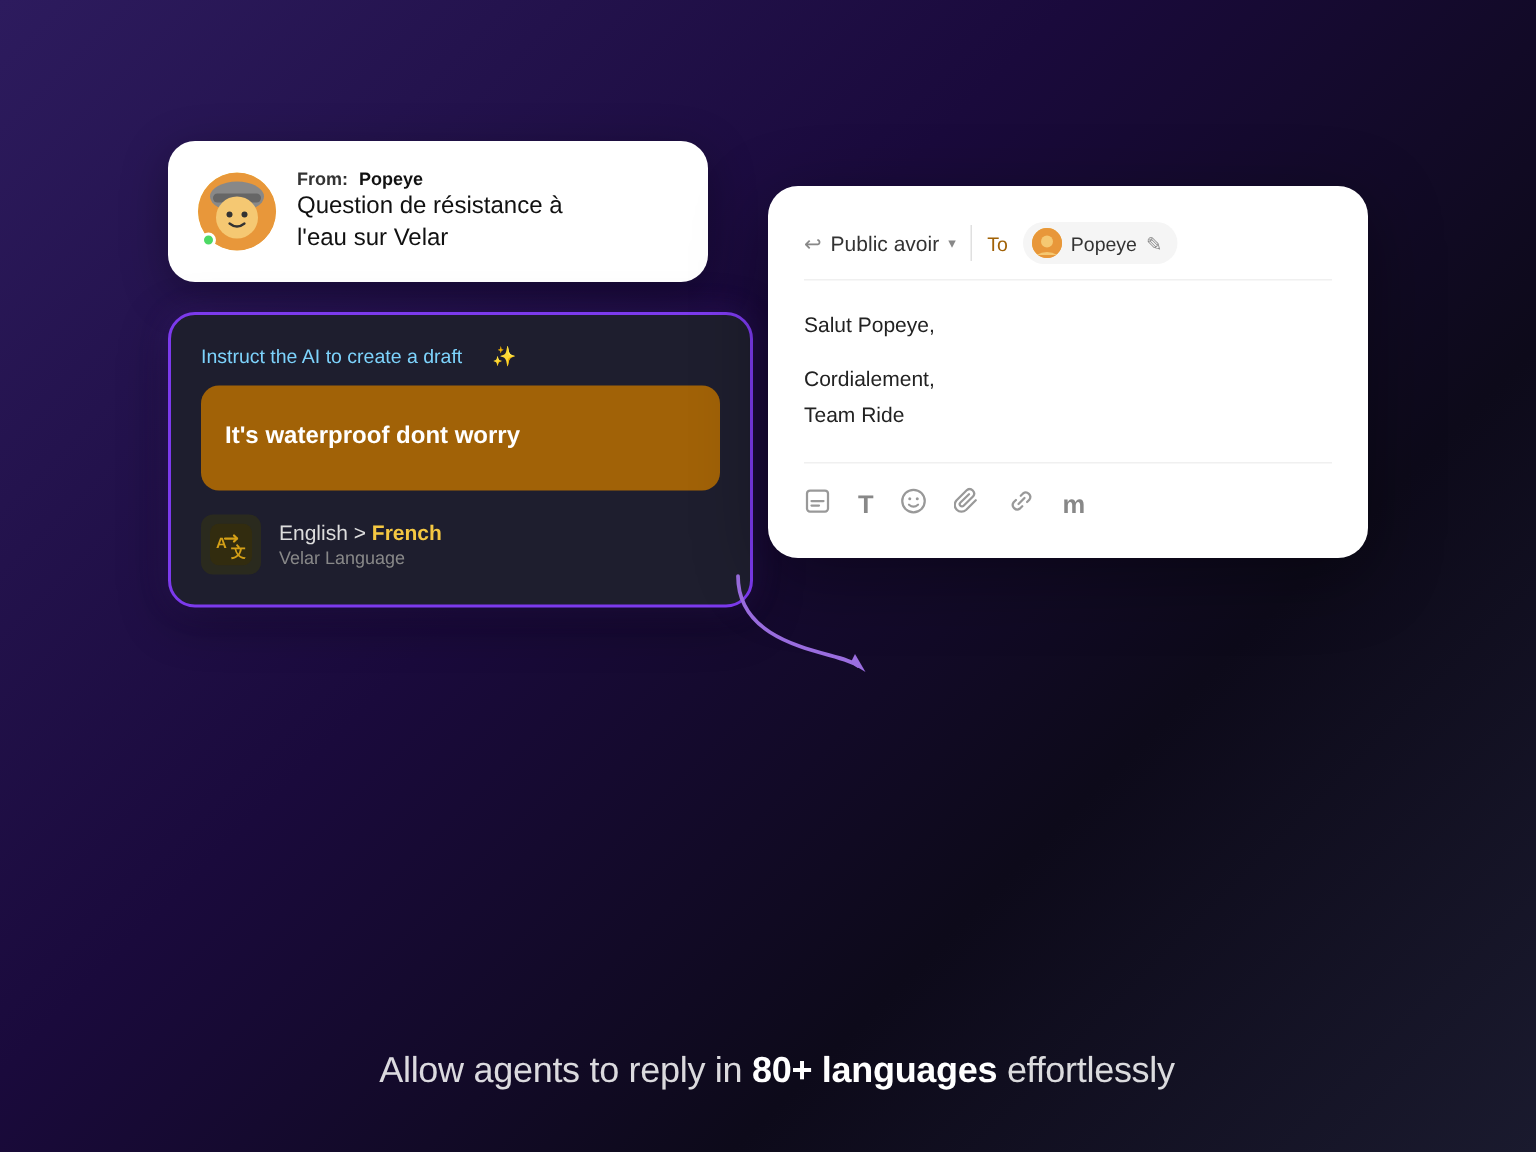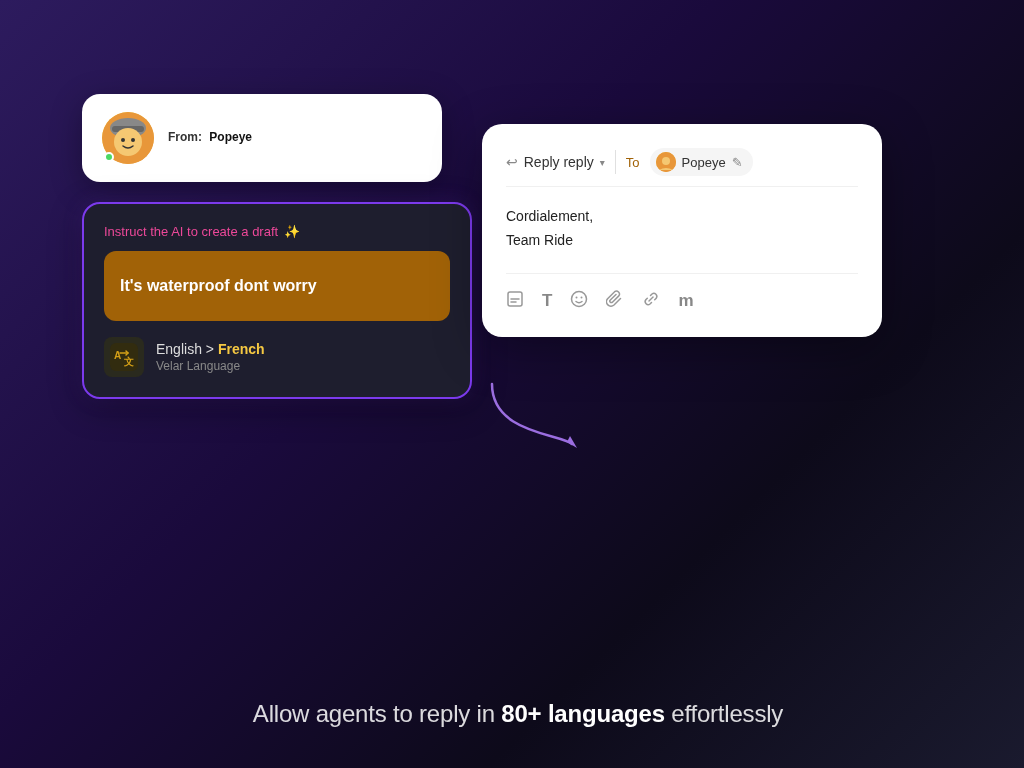--- a/index.html
+++ b/index.html
@@ -16,21 +16,21 @@
       align-items: center;
       justify-content: center;
     }
 
     .main-content {
       position: relative;
       width: 900px;
       height: 620px;
       display: flex;
       align-items: flex-start;
-      justify-content: flex-start;
+      justify-content: center;
       padding: 20px;
     }
 
     
     .left-panel {
       display: flex;
       flex-direction: column;
       gap: 20px;
       width: 400px;
     }
@@ -102,25 +102,25 @@
       background: #1e1e2e;
       border: 2px solid #7c3aed;
       border-radius: 18px;
       padding: 20px;
       width: 390px;
       box-shadow: 0 8px 32px rgba(0,0,0,0.4), 0 0 20px rgba(124,58,237,0.2);
     }
 
     .ai-instruction {
       font-size: 13px;
-      color: #ec4899;
+      color: #7dd3fc;
       margin-bottom: 12px;
       display: flex;
       align-items: center;
-      gap: 6px;
+      gap: 20px;
     }
 
     .ai-input {
       background: #a16207;
       border-radius: 12px;
       padding: 16px;
       font-size: 16px;
       font-weight: 700;
       color: white;
       margin-bottom: 16px;
@@ -320,20 +320,24 @@
             <path d="M21 34 Q26 38 31 34" stroke="#333" stroke-width="1.5" fill="none" stroke-linecap="round"></path>
           </svg>
         </div>
         <div class="online-dot"></div>
       </div>
       <div class="email-info">
         <div class="from-label">
           <span>From:</span>
           <span style="font-weight:700;color:#111;margin-left:4px;">Popeye</span>
         </div>
+        <div class="email-subject">
+          <span>Question de résistance à</span><br>
+          <span>l'eau sur Velar</span>
+        </div>
       </div>
     </div>
 
     <div class="ai-card">
       <div class="ai-instruction">
         <span>Instruct the AI to create a draft</span>
         <span>✨</span>
       </div>
       <div class="ai-input">
         <span>It's waterproof dont worry</span>
@@ -364,39 +368,40 @@
   <svg class="arrow-svg" width="100" height="80" viewBox="0 0 100 80">
     <path d="M 10 10 C 10 60, 80 60, 90 70" stroke="#9b6ee0" stroke-width="2.5" fill="none" stroke-linecap="round"></path>
     <polygon points="85,68 95,74 88,62" fill="#9b6ee0"></polygon>
   </svg>
 
   <div class="reply-panel">
 
     <div class="reply-header">
       <div class="reply-type">
         <span style="font-size:14px;color:#888;">↩</span>
-        <span>Reply reply</span>
+        <span>Public avoir</span>
         <span class="chevron">▾</span>
       </div>
       <div class="divider-v"></div>
       <span class="to-label">To</span>
       <div class="recipient-badge">
         <div class="recipient-avatar">
           <svg width="20" height="20" viewBox="0 0 20 20" xmlns="http://www.w3.org/2000/svg">
             <circle cx="10" cy="10" r="10" fill="#e8973a"></circle>
             <circle cx="10" cy="9" r="4" fill="#f5c872"></circle>
             <path d="M3 18 Q10 14 17 18" fill="#f5c872"></path>
           </svg>
         </div>
         <span class="recipient-name">Popeye</span>
         <span class="edit-icon">✎</span>
       </div>
     </div>
 
     <div class="reply-body">
+      <p>Salut Popeye,</p>
       <p>
         <span>Cordialement,</span><br>
         <span>Team Ride</span>
       </p>
     </div>
 
     <div class="reply-toolbar">
       <span class="toolbar-icon">
         <svg width="18" height="18" viewBox="0 0 18 18" fill="none" xmlns="http://www.w3.org/2000/svg">
           <rect x="2" y="2" width="14" height="14" rx="2" stroke="#999" stroke-width="1.5"></rect>

